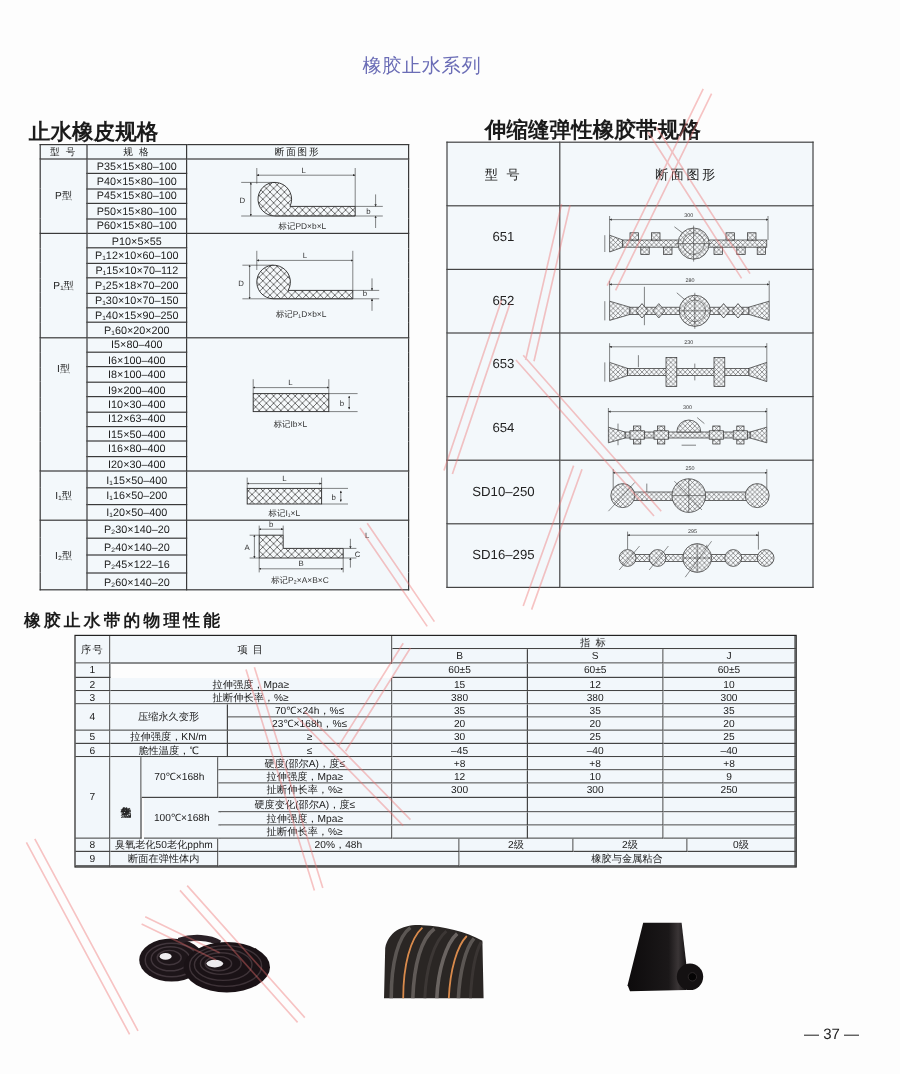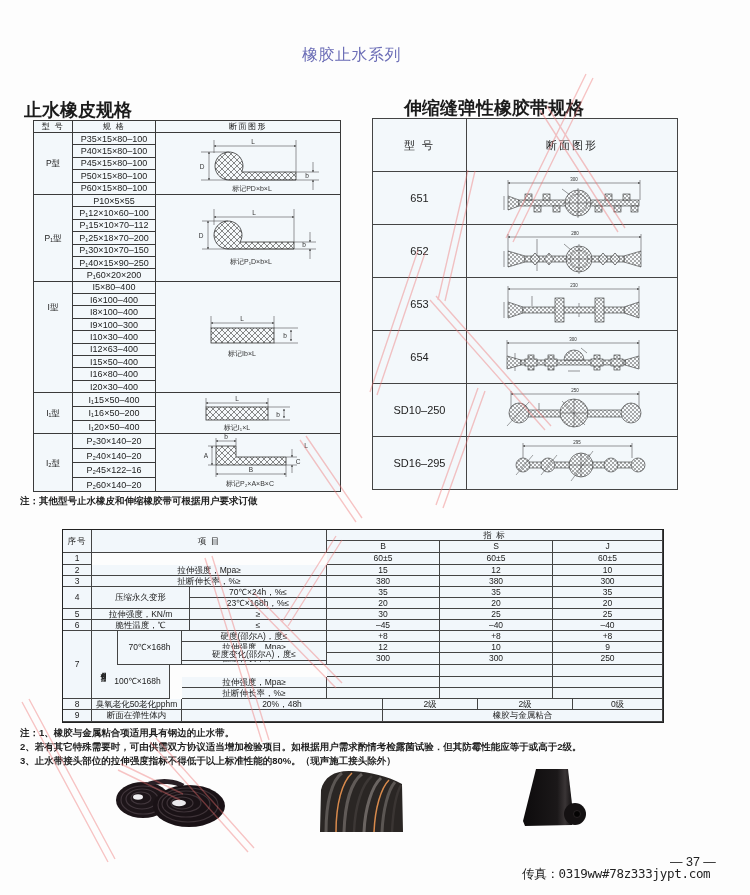--- a/index.html
+++ b/index.html
@@ -192,21 +192,21 @@
         </svg>
       </td>
     </tr>
     <tr class="ra">
           <td>I6×100–400</td>
         </tr>
     <tr class="ra">
           <td>I8×100–400</td>
         </tr>
     <tr class="ra">
-          <td>I9×100–300</td>
+          <td>I9×200–400</td>
         </tr>
     <tr class="ra">
           <td>I10×30–400</td>
         </tr>
     <tr class="ra">
           <td>I12×63–400</td>
         </tr>
     <tr class="ra">
           <td>I15×50–400</td>
         </tr>
@@ -473,21 +473,21 @@
             <line x1="49" y1="38" x2="66" y2="18"></line>
                 <line x1="74" y1="38" x2="90" y2="18"></line>
             <line x1="104" y1="44" x2="126" y2="14"></line>
           </g>
         </svg>
       </td>
     </tr>
   </tbody>
     </table>
 
-  <div class="abs note-custom">注：其他型号止水橡皮和伸缩橡胶带可根据用户要求订做</div>
+  <div class="abs h-props">橡胶止水带的物理性能</div>
 
   <div class="props">
 
     <div class="pc hd" style="left:0;top:0;width:29px;height:23px">序号</div>
     <div class="pc hd" style="left:29px;top:0;width:235px;height:23px">项 目</div>
     <div class="pc hd" style="left:264px;top:0;width:336px;height:11px">指 标</div>
     <div class="pc" style="left:264px;top:11px;width:113px;height:12px">B</div>
     <div class="pc" style="left:377px;top:11px;width:113px;height:12px">S</div>
     <div class="pc" style="left:490px;top:11px;width:110px;height:12px">J</div>
 
@@ -529,25 +529,25 @@
     <div class="pc" style="left:0;top:90px;width:29px;height:11px">6</div>
     <div class="pc" style="left:29px;top:90px;width:98px;height:11px">脆性温度，℃</div>
     <div class="pc" style="left:127px;top:90px;width:137px;height:11px">≤</div>
     <div class="pc" style="left:264px;top:90px;width:113px;height:11px">–45</div>
     <div class="pc" style="left:377px;top:90px;width:113px;height:11px">–40</div>
     <div class="pc" style="left:490px;top:90px;width:110px;height:11px">–40</div>
 
     <div class="pc" style="left:0;top:101px;width:29px;height:68px">7</div>
     <div class="pc vert" style="left:29px;top:101px;width:26px;height:68px">热空气老化</div>
     <div class="pc" style="left:55px;top:101px;width:64px;height:34px">70℃×168h</div>
-    <div class="pc" style="left:43px;top:135px;width:64px;height:34px">100℃×168h</div>
+    <div class="pc" style="left:57px;top:135px;width:64px;height:34px">100℃×168h</div>
     <div class="pc" style="left:119px;top:101px;width:145px;height:11px">硬度(邵尔A)，度≤</div>
     <div class="pc" style="left:119px;top:112px;width:145px;height:11px">拉伸强度，Mpa≥</div>
     <div class="pc" style="left:119px;top:123px;width:145px;height:12px">扯断伸长率，%≥</div>
-    <div class="pc" style="left:119px;top:119px;width:145px;height:12px">硬度变化(邵尔A)，度≤</div>
+    <div class="pc" style="left:119px;top:135px;width:145px;height:12px">硬度变化(邵尔A)，度≤</div>
     <div class="pc" style="left:119px;top:147px;width:145px;height:11px">拉伸强度，Mpa≥</div>
     <div class="pc" style="left:119px;top:158px;width:145px;height:11px">扯断伸长率，%≥</div>
     <div class="pc" style="left:264px;top:101px;width:113px;height:11px">+8</div>
     <div class="pc" style="left:377px;top:101px;width:113px;height:11px">+8</div>
     <div class="pc" style="left:490px;top:101px;width:110px;height:11px">+8</div>
     <div class="pc" style="left:264px;top:112px;width:113px;height:11px">12</div>
     <div class="pc" style="left:377px;top:112px;width:113px;height:11px">10</div>
     <div class="pc" style="left:490px;top:112px;width:110px;height:11px">9</div>
     <div class="pc" style="left:264px;top:123px;width:113px;height:12px">300</div>
     <div class="pc" style="left:377px;top:123px;width:113px;height:12px">300</div>
@@ -570,25 +570,20 @@
     <div class="pc" style="left:510px;top:169px;width:90px;height:11px">0级</div>
 
     <div class="pc" style="left:0;top:180px;width:29px;height:12px">9</div>
     <div class="pc" style="left:29px;top:180px;width:90px;height:12px">断面在弹性体内</div>
     <div class="pc" style="left:119px;top:180px;width:201px;height:12px"></div>
     <div class="pc" style="left:320px;top:180px;width:280px;height:12px">橡胶与金属粘合</div>
 
     <div class="props-frame"></div>
   </div>
 
-  <div class="notes">
-    <div>注：1、橡胶与金属粘合项适用具有钢边的止水带。</div>
-    <div>2、若有其它特殊需要时，可由供需双方协议适当增加检验项目。如根据用户需求酌情考检露菌试验．但其防霉性能应等于或高于2级。</div>
-    <div>3、止水带接头部位的拉伸强度指标不得低于以上标准性能的80%。（现声施工接头除外）</div>
-  </div>
 
   <svg class="photo" style="left:113px;top:776px" width="112" height="52" viewBox="0 0 112 52">
     <ellipse cx="30" cy="24" rx="27" ry="18" fill="#1d1519"></ellipse>
     <g fill="none" stroke="#41363c" stroke-width="1.2">
       <ellipse cx="30" cy="24" rx="22" ry="14"></ellipse>
         <ellipse cx="29" cy="23" rx="16" ry="10"></ellipse>
         <ellipse cx="28" cy="22" rx="10" ry="6"></ellipse>
     </g>
     <ellipse cx="25" cy="21" rx="5" ry="2.8" fill="#efedf0"></ellipse>
     <path d="M36,8 C48,4 62,5 70,10" stroke="#2a2026" stroke-width="5" fill="none"></path>
@@ -624,21 +619,20 @@
         <stop offset="0.86" stop-color="#3a3536"></stop>
           <stop offset="1" stop-color="#151213"></stop>
       </linearGradient>
     </defs>
     <path d="M14,1 L46,1 L50,36 L50,57 L3,58 L1,53 Z" fill="url(#g3)"></path>
     <circle cx="53" cy="46" r="11" fill="#141112"></circle>
     <circle cx="55" cy="46" r="3.5" fill="#050404" stroke="#2f2a2b" stroke-width="0.8"></circle>
   </svg>
 
   <div class="abs page-no">— 37 —</div>
-  <div class="abs contact">传真：0319ww#78z333jypt.com</div>
 
   <svg class="watermark" width="750" height="895" viewBox="0 0 750 895">
     <g stroke="#ee6f6f" stroke-width="1.4" fill="none" opacity="0.4">
       <path d="M586,74 L506,238 M593,78 L513,242"></path>
       <path d="M540,110 L618,232 M547,106 L625,228"></path>
       <path d="M468,170 L438,300 M475,171 L445,301"></path>
       <path d="M418,250 L370,392 M425,253 L377,395"></path>
       <path d="M430,300 L545,430 M436,296 L551,426"></path>
       <path d="M478,388 L436,505 M485,391 L443,508"></path>
       <path d="M300,440 L356,522 M306,436 L362,518"></path>

